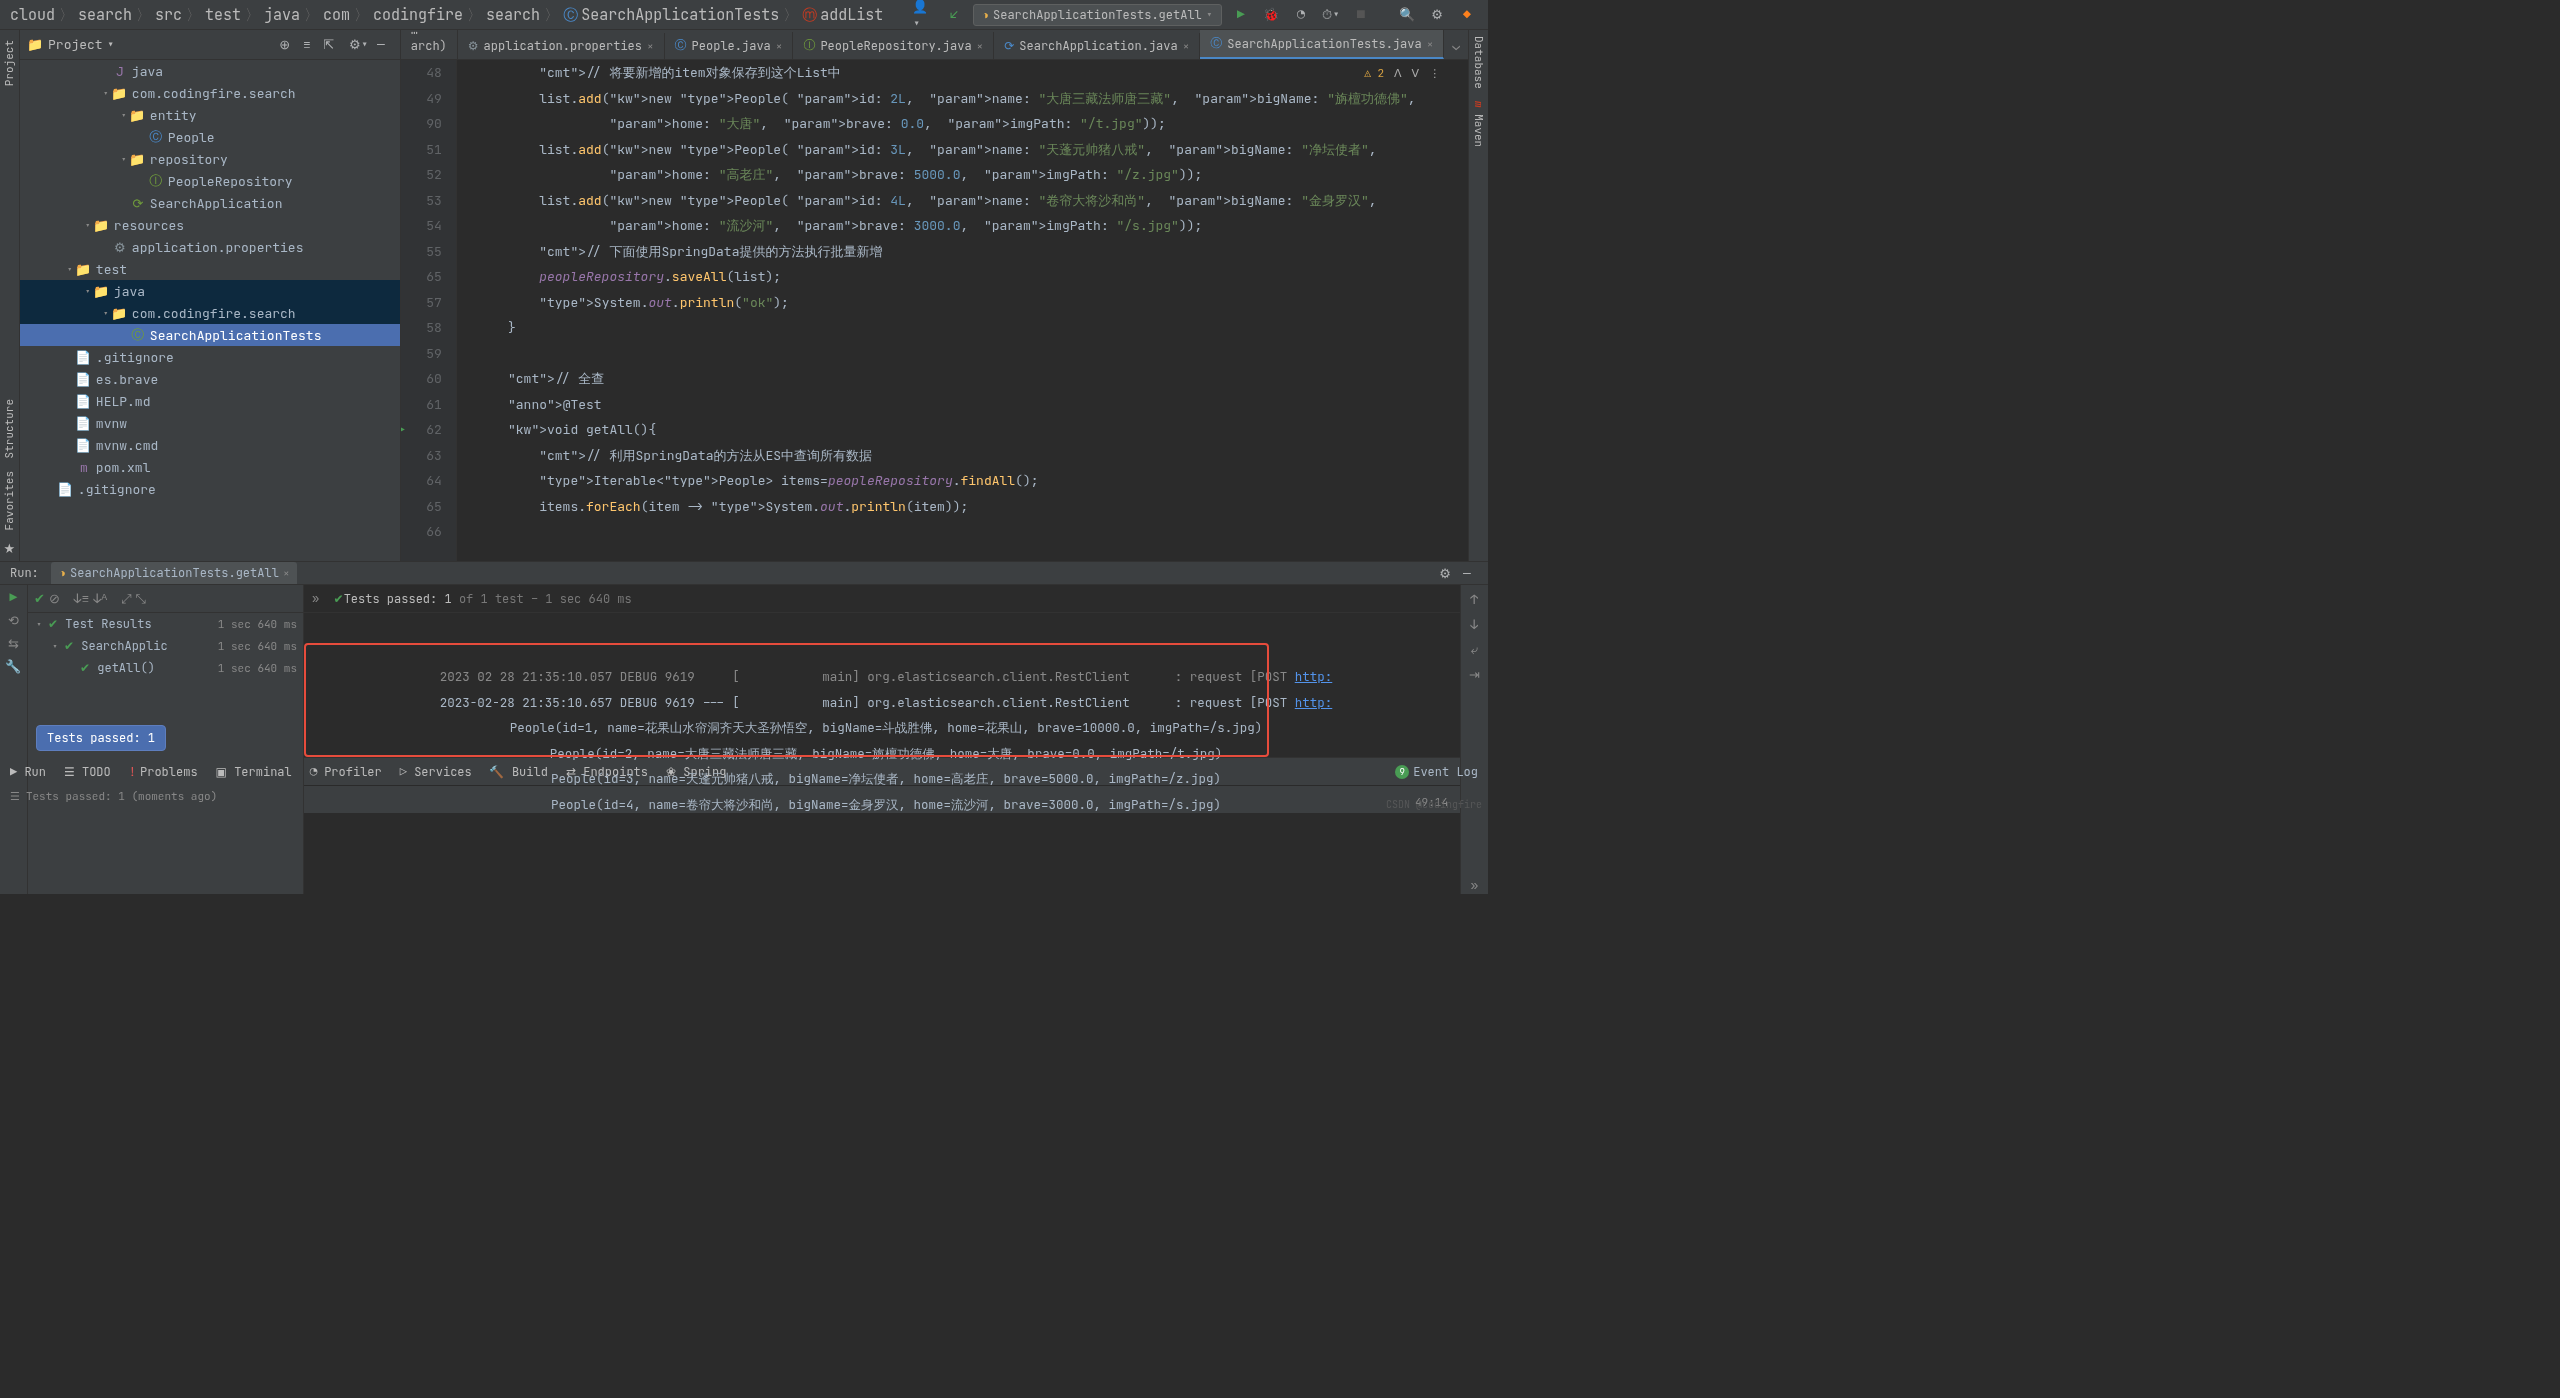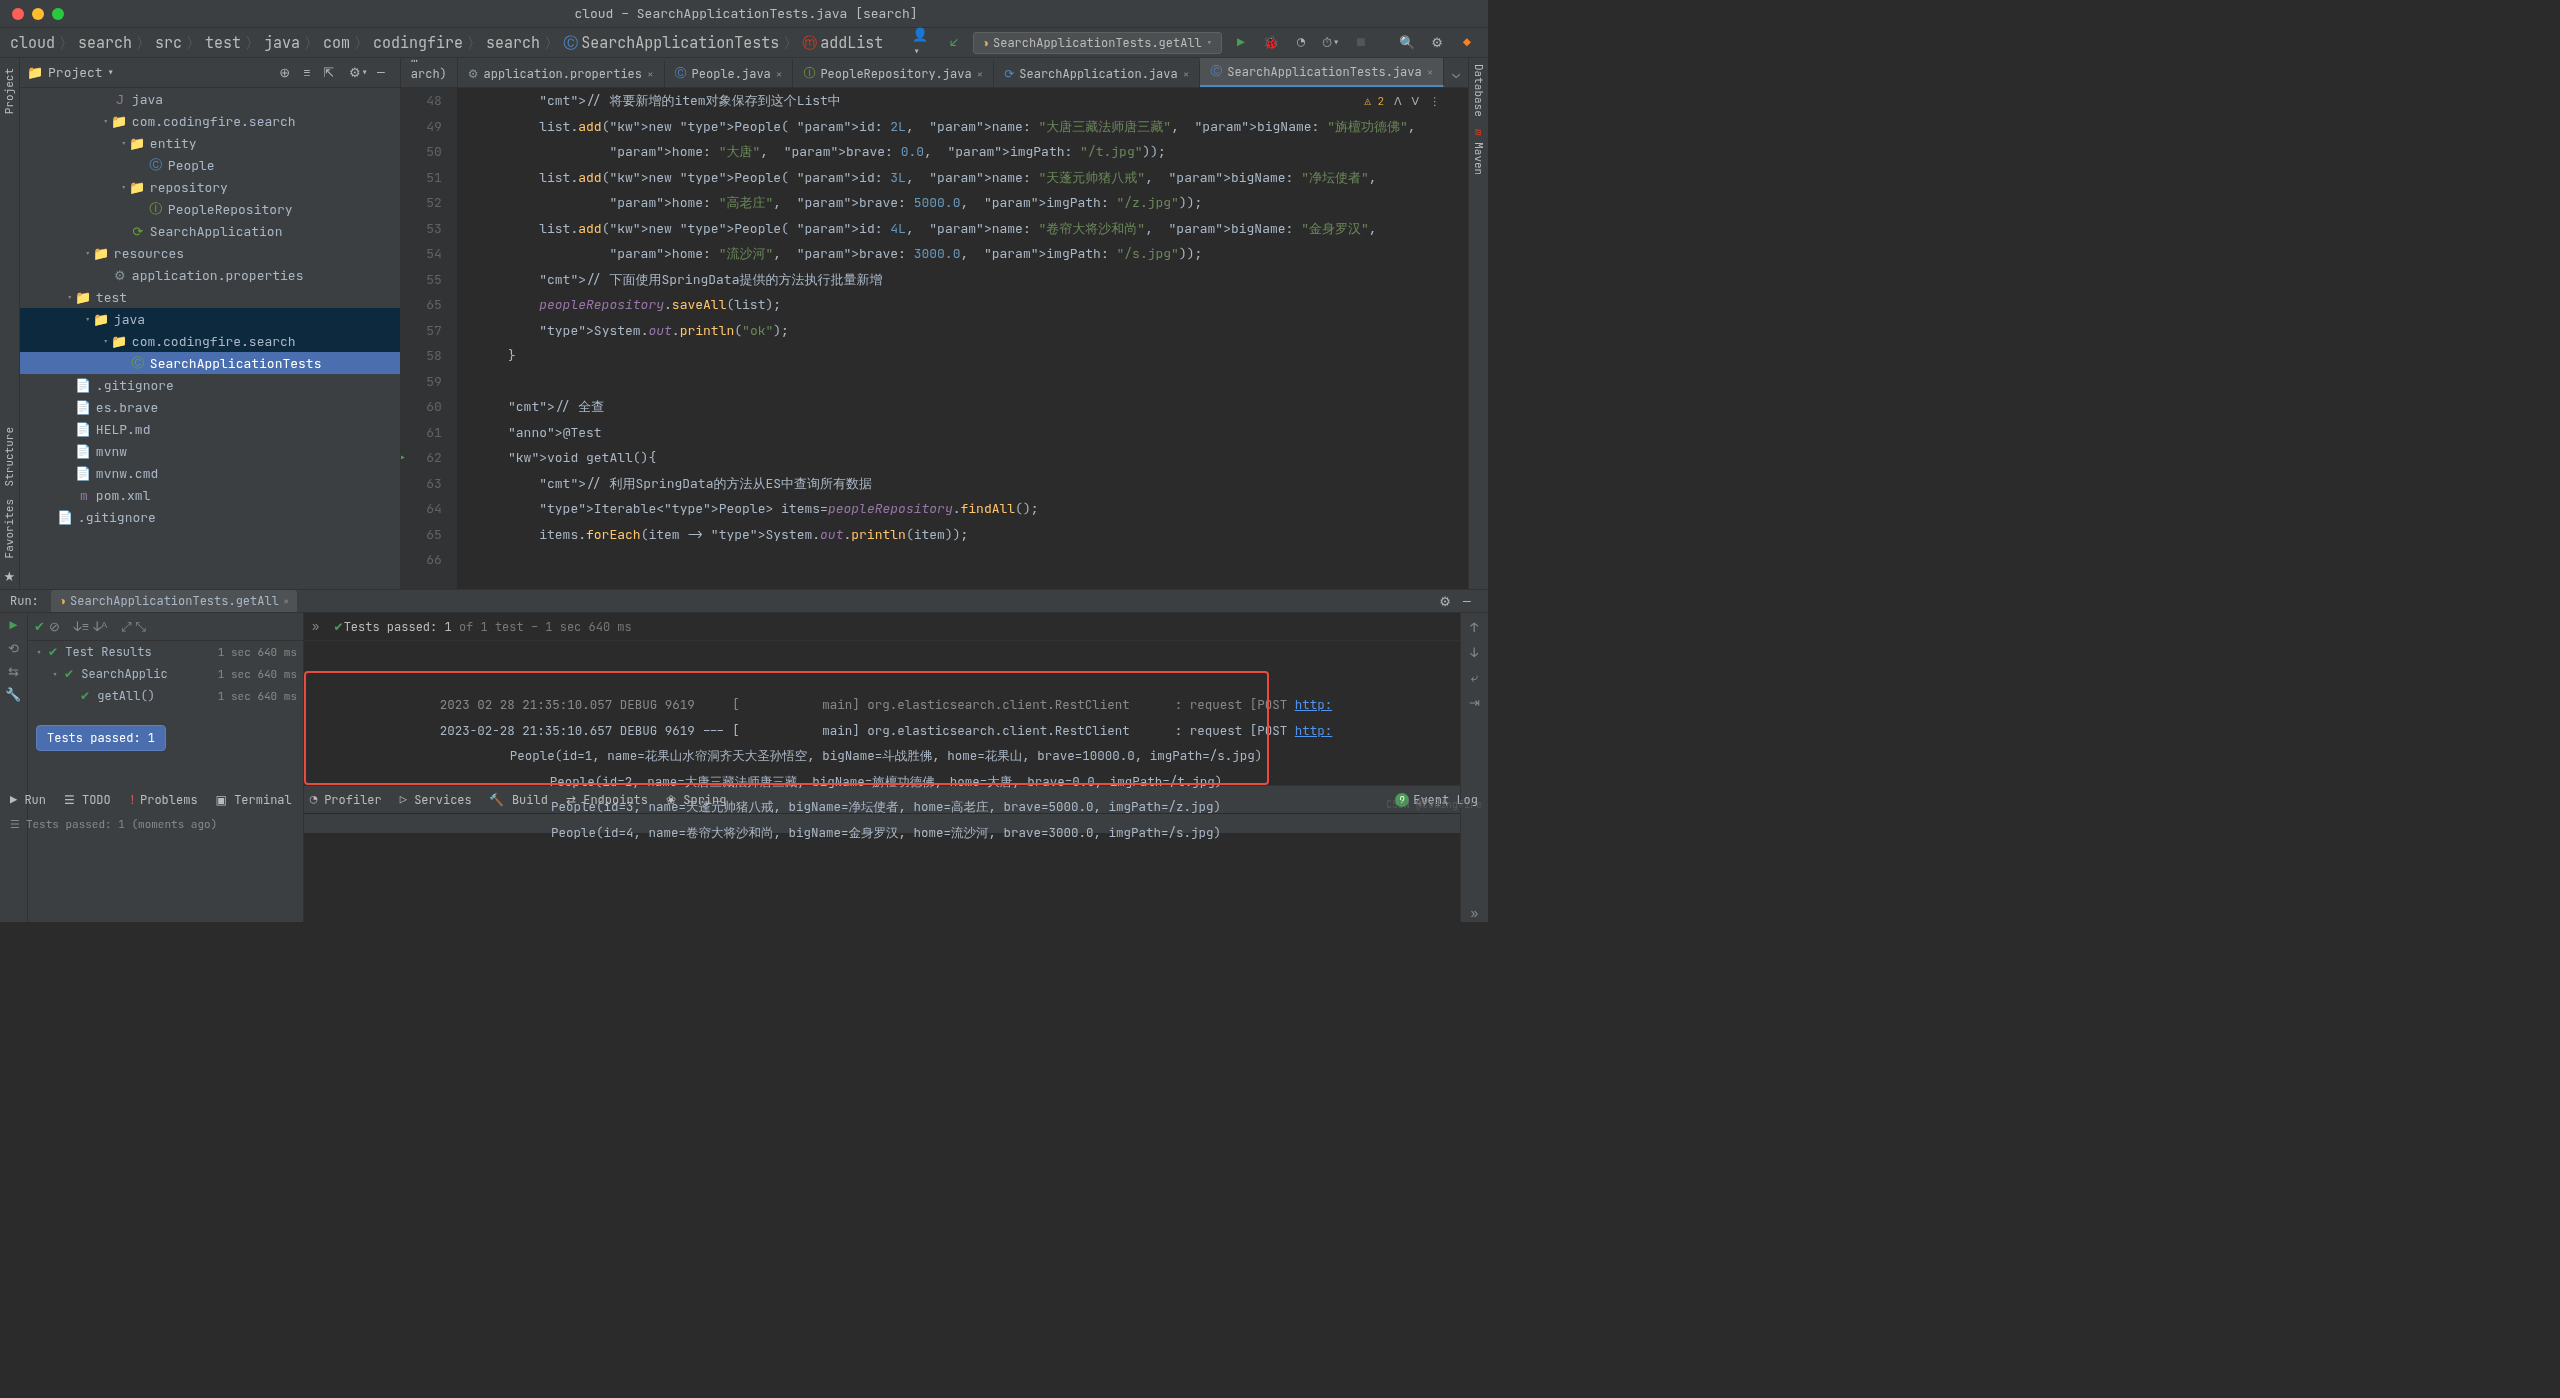--- a/index.html
+++ b/index.html
@@ -90,29 +90,20 @@
 
 .tooltip { position:absolute; background:#4b6eaf; color:#fff; padding:4px 10px; border-radius:4px; font-size:12px; left:36px; bottom:62px; border:1px solid #5e7ebe; }
 .caret-pos { position:absolute; right:40px; bottom:4px; color:#888; font-size:11px; }
 .watermark { position:absolute; right:6px; bottom:2px; color:#666; font-size:10px; opacity:.6; }
 </style>
 </head>
 <body>
 
 <div class="scale">
 
-<div class="titlebar">
-  <div class="traffic">
-    <div class="dot red"></div>
-    <div class="dot yellow"></div>
-    <div class="dot green"></div>
-  </div>
-  <div class="title">cloud – SearchApplicationTests.java [search]</div>
-  <div style="width:60px"></div>
-</div>
 
 <div class="navbar">
   <div class="breadcrumbs" id="breadcrumbs">
         <span class="bc-item">cloud</span>
         <span class="bc-sep">〉</span>
         <span class="bc-item">search</span>
         <span class="bc-sep">〉</span>
         <span class="bc-item">src</span>
         <span class="bc-sep">〉</span>
         <span class="bc-item">test</span>
@@ -321,21 +312,21 @@
             <span style="color:#4a88c7">Ⓒ</span>
             <span>SearchApplicationTests.java</span>
             <span class="tab-close">×</span>
           </div>
           <div style="margin-left: auto; padding: 5px 8px; color: rgb(136, 136, 136);">⌄</div>
         </div>
     <div class="editor-body">
       <div class="gutter" id="gutter">
             <div class="ln">48</div>
             <div class="ln">49</div>
-            <div class="ln">50</div>
+            <div class="ln">90</div>
             <div class="ln">51</div>
             <div class="ln">52</div>
             <div class="ln">53</div>
             <div class="ln">54</div>
             <div class="ln">55</div>
             <div class="ln">65</div>
             <div class="ln">57</div>
             <div class="ln">58</div>
             <div class="ln">59</div>
             <div class="ln">60</div>

